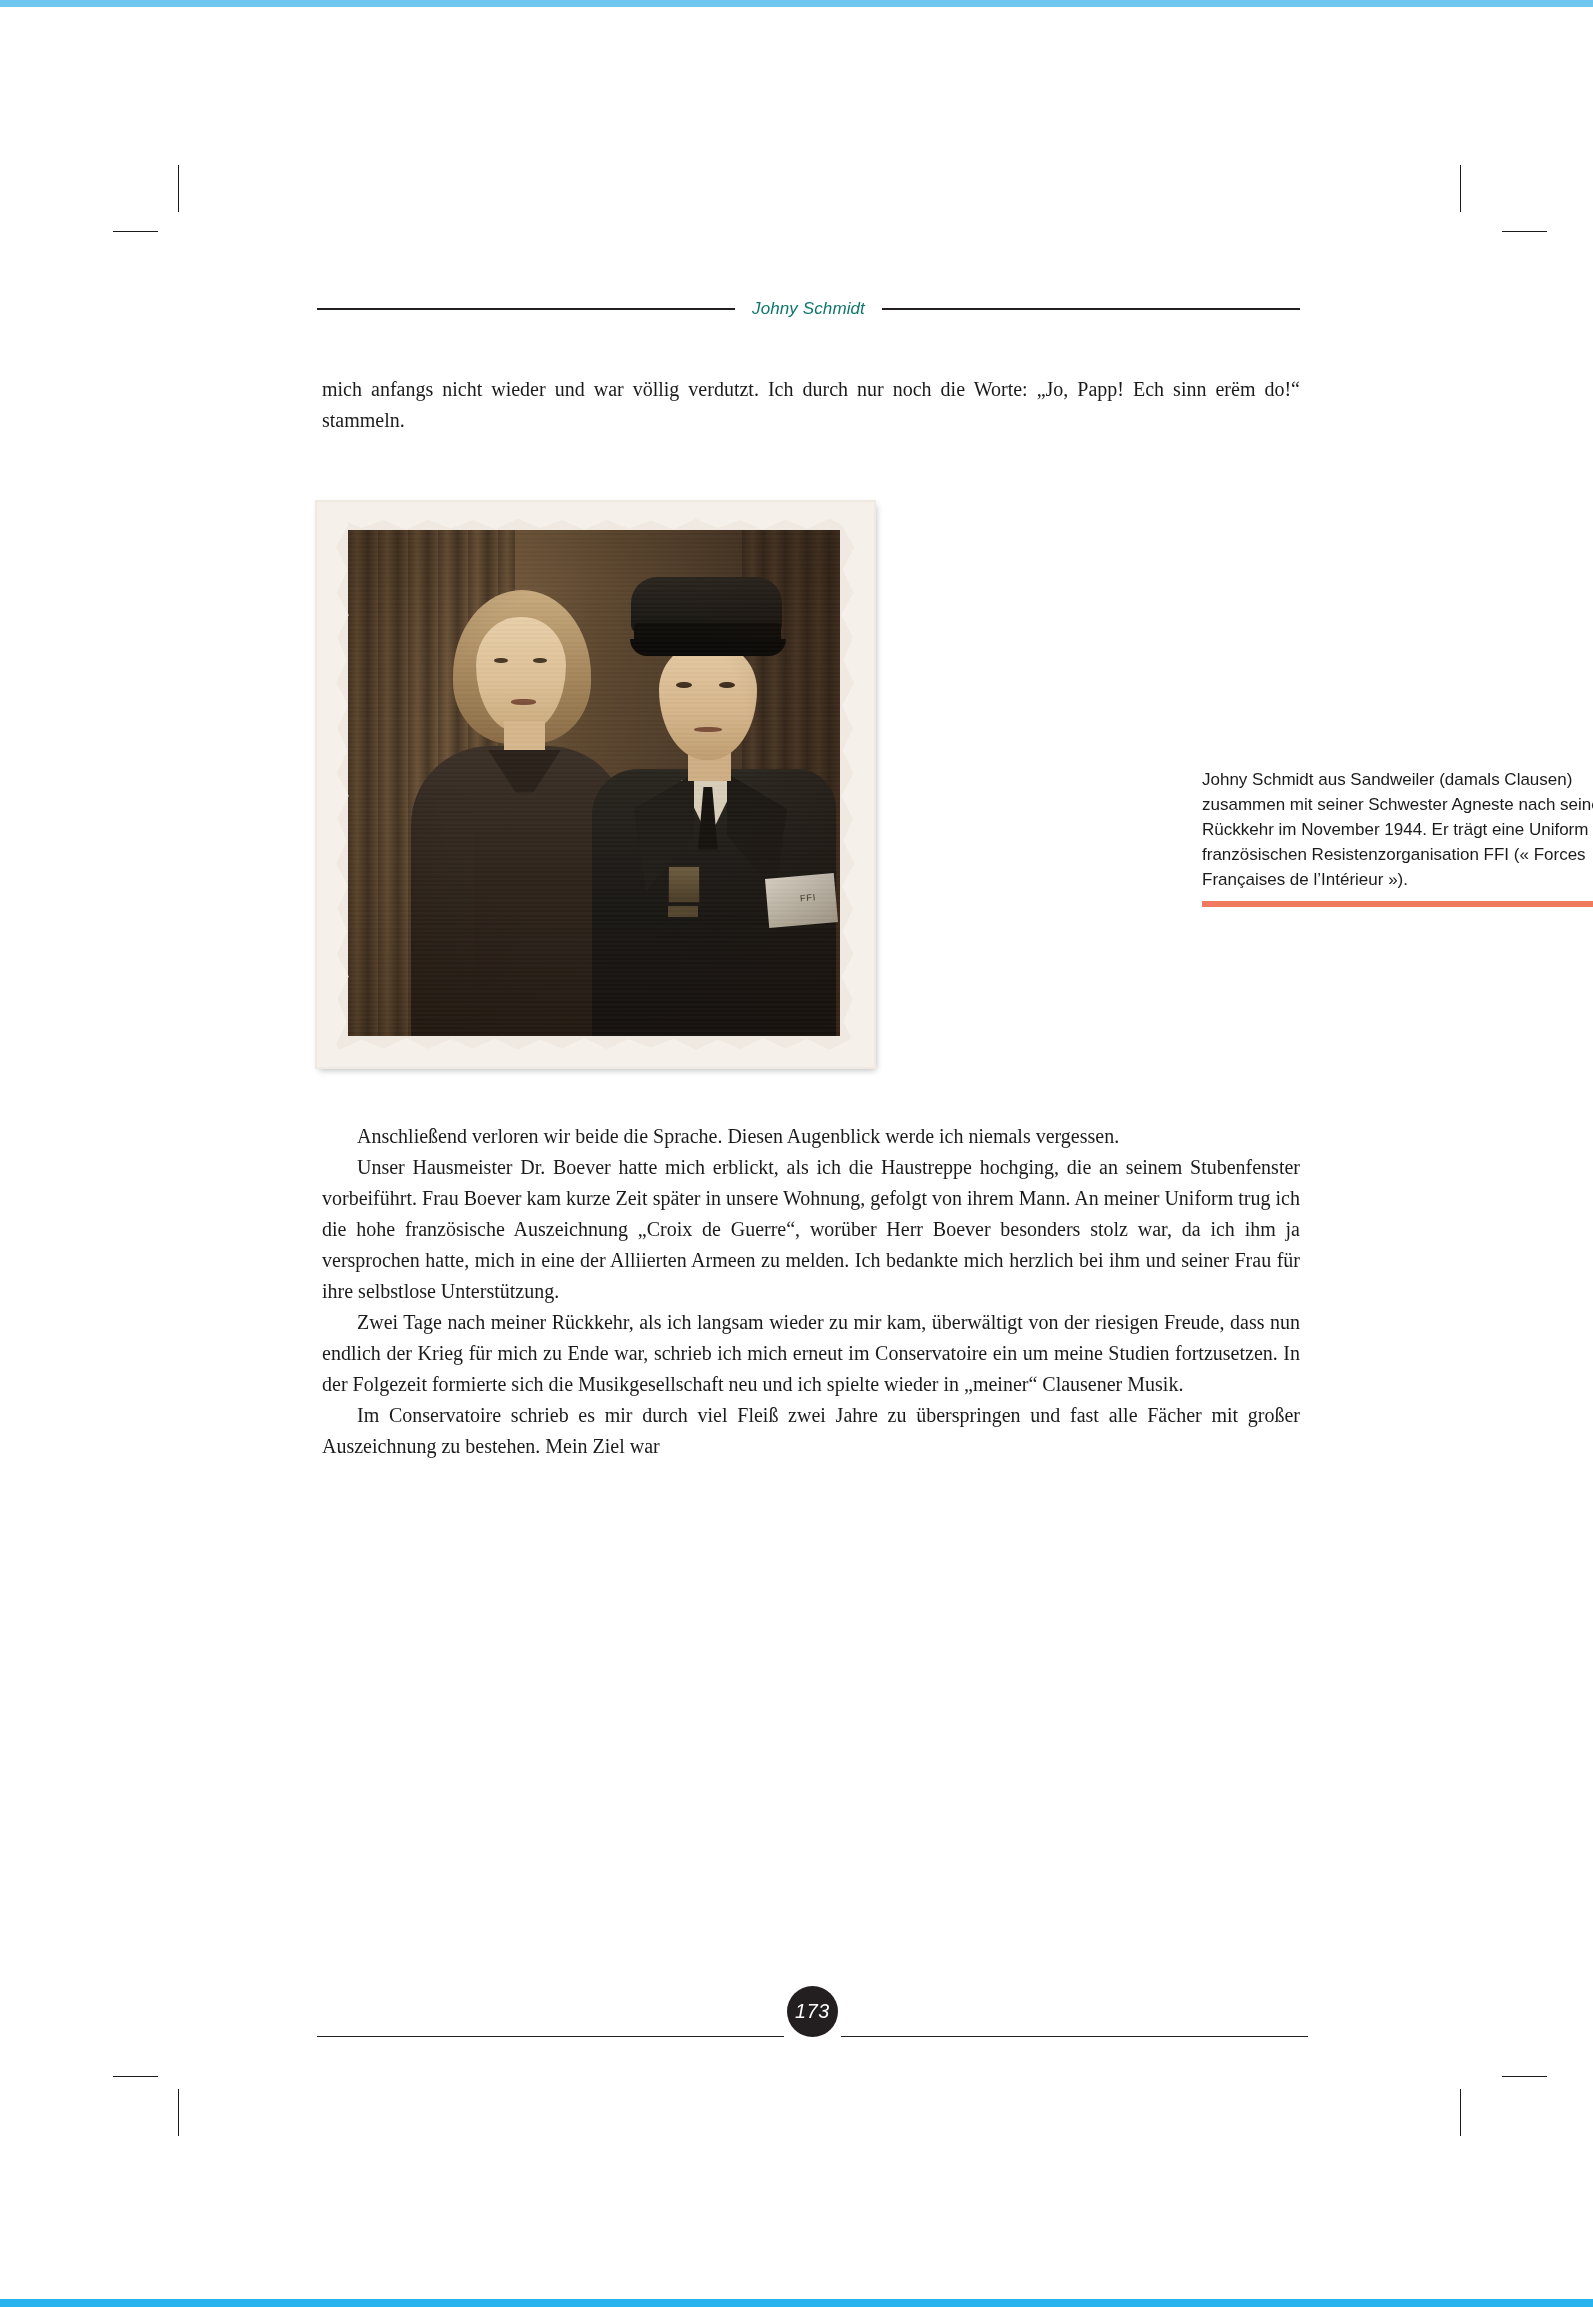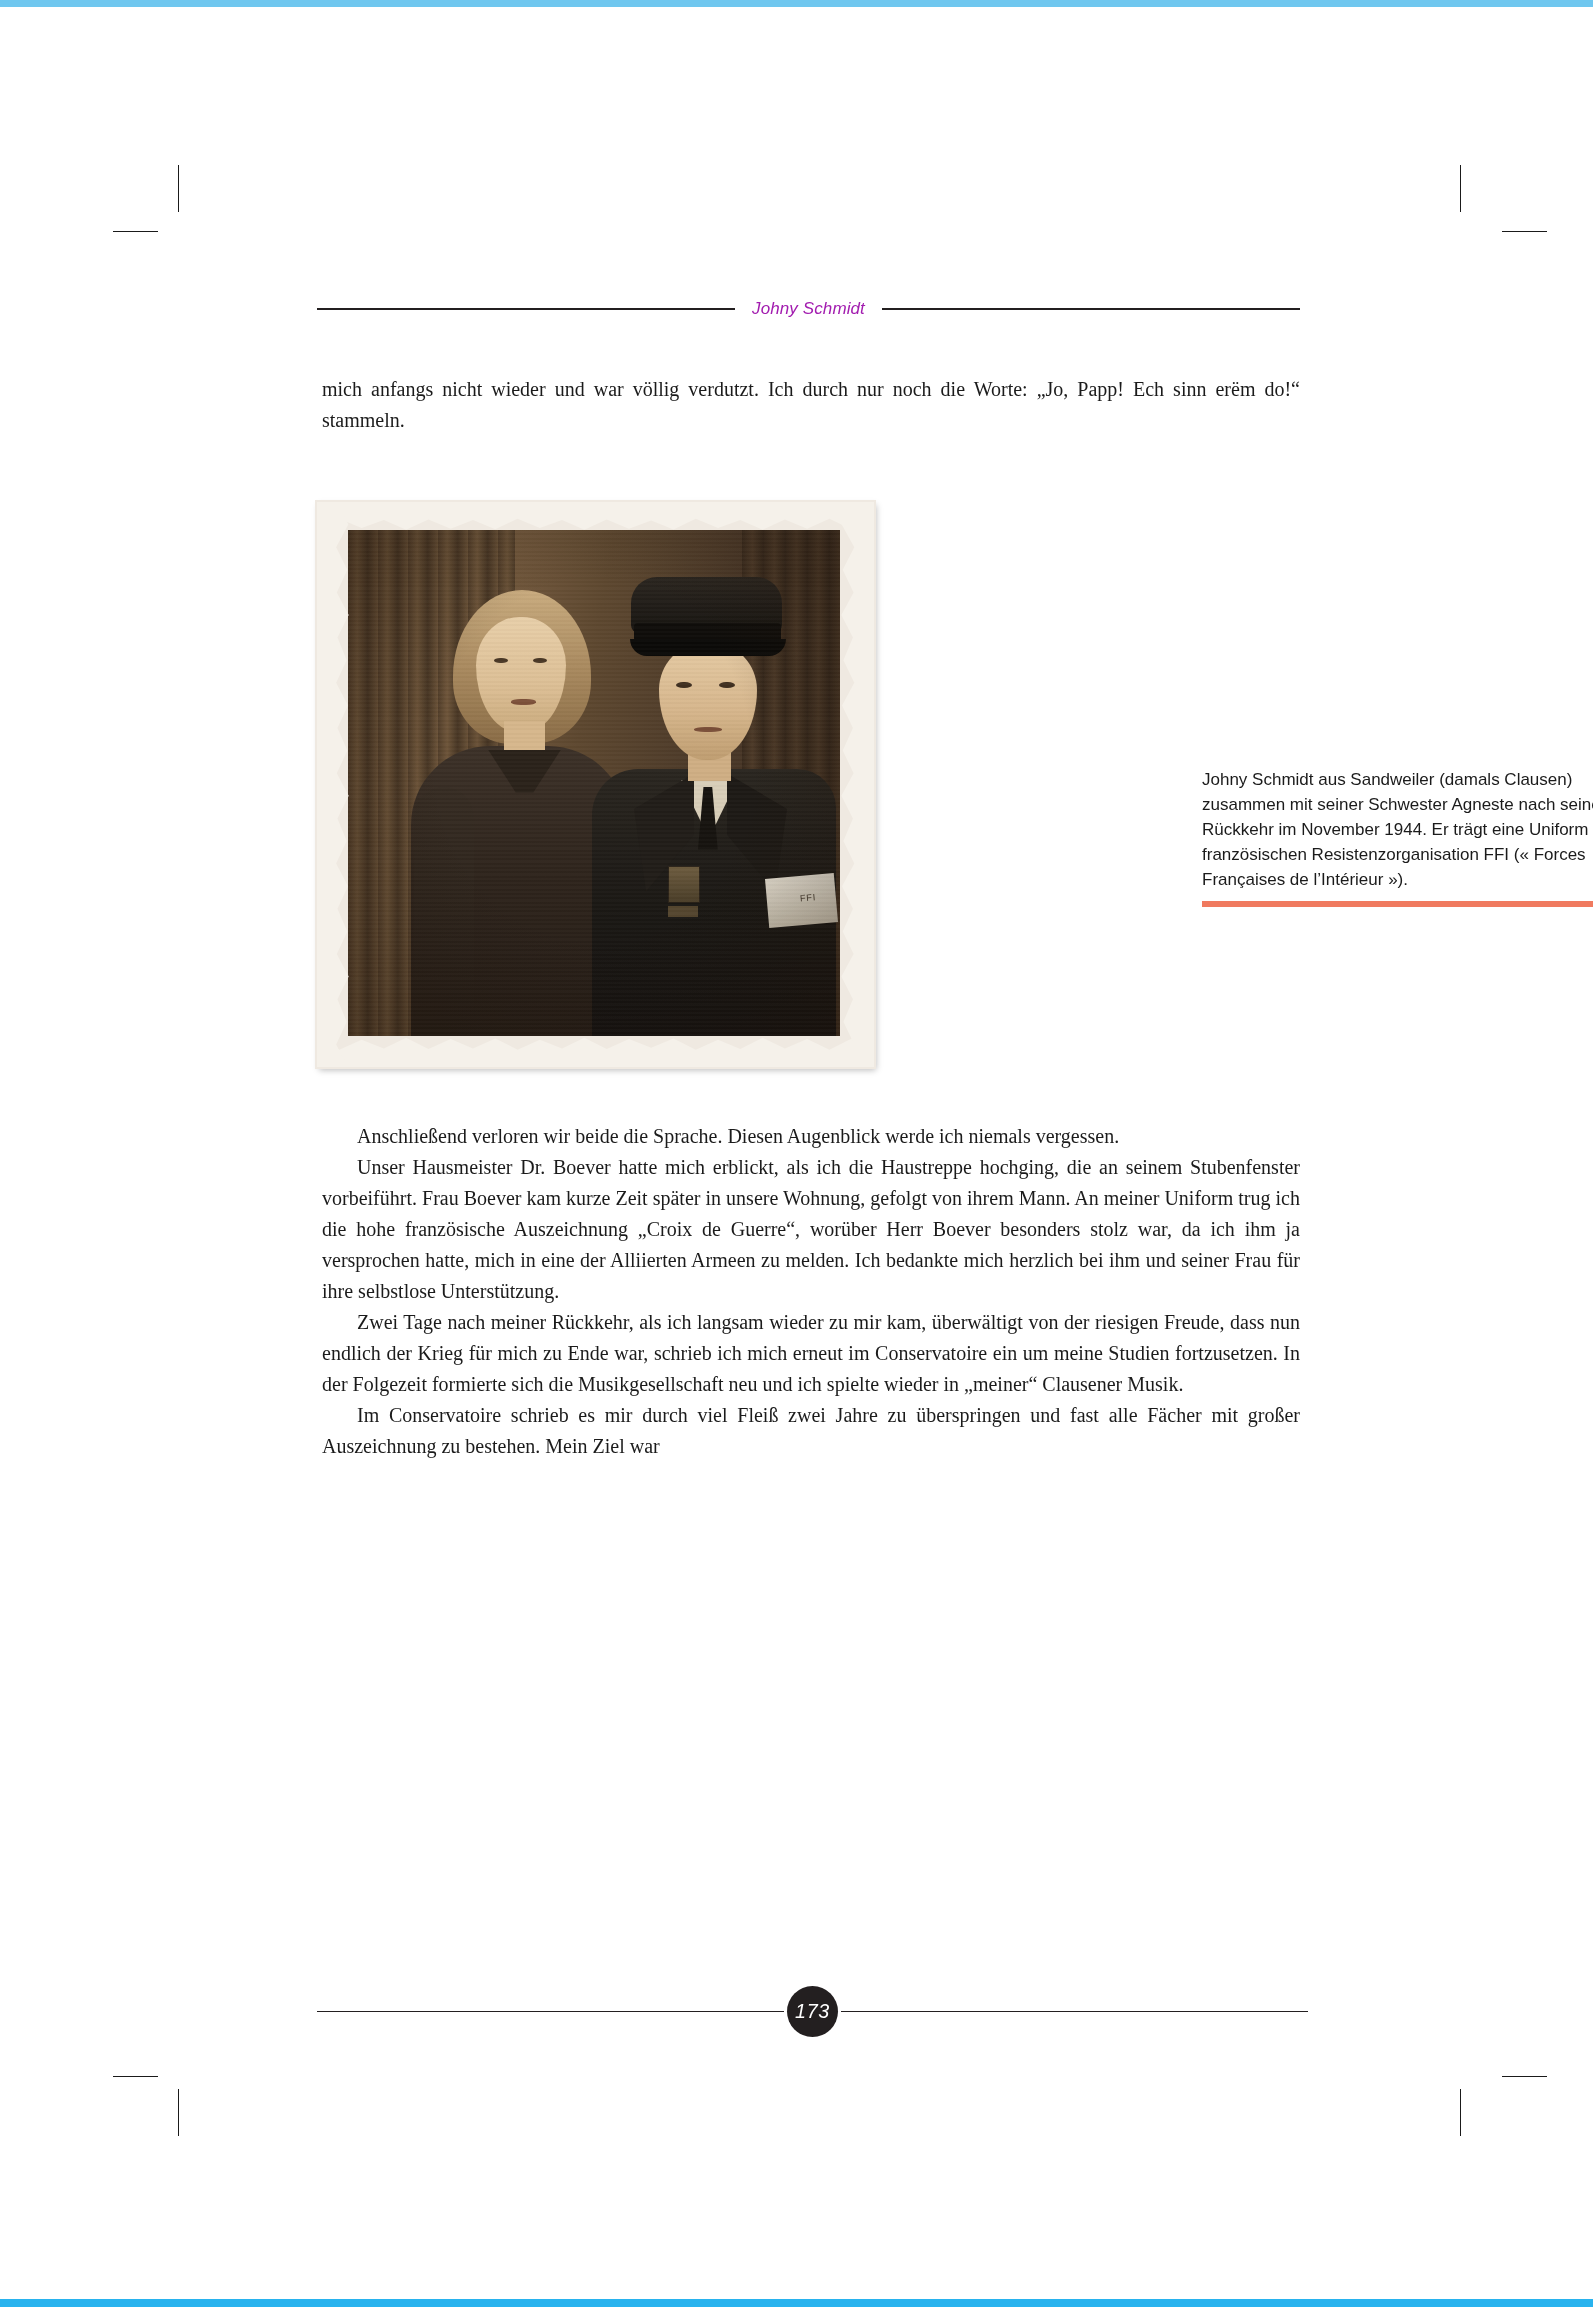--- a/index.html
+++ b/index.html
@@ -59,21 +59,21 @@
   }
   .runhead .rule {
     flex: 1 1 auto;
     height: 1.3px;
     background: #231f20;
   }
   .runhead .rh-title {
     font-family: "Liberation Sans", sans-serif;
     font-style: italic;
     font-size: 17px;
-    color: #a21caf;
+    color: #0f766e;
     padding: 0 17px;
     white-space: nowrap;
     letter-spacing: 0.1px;
   }
 
   
   .body-col {
     position: absolute;
     left: 322px;
     top: 374px;
@@ -378,21 +378,21 @@
     background: #f07a5f;
   }
 
   
   .folio {
     position: absolute;
     left: 317px;
     top: 1986px;
     width: 991px;
     display: flex;
-    align-items: center;
+    align-items: flex-end;
   }
   .folio .rule {
     flex: 1 1 auto;
     height: 1.3px;
     background: #231f20;
   }
   .folio-badge {
     width: 51px;
     height: 51px;
     border-radius: 50%;

